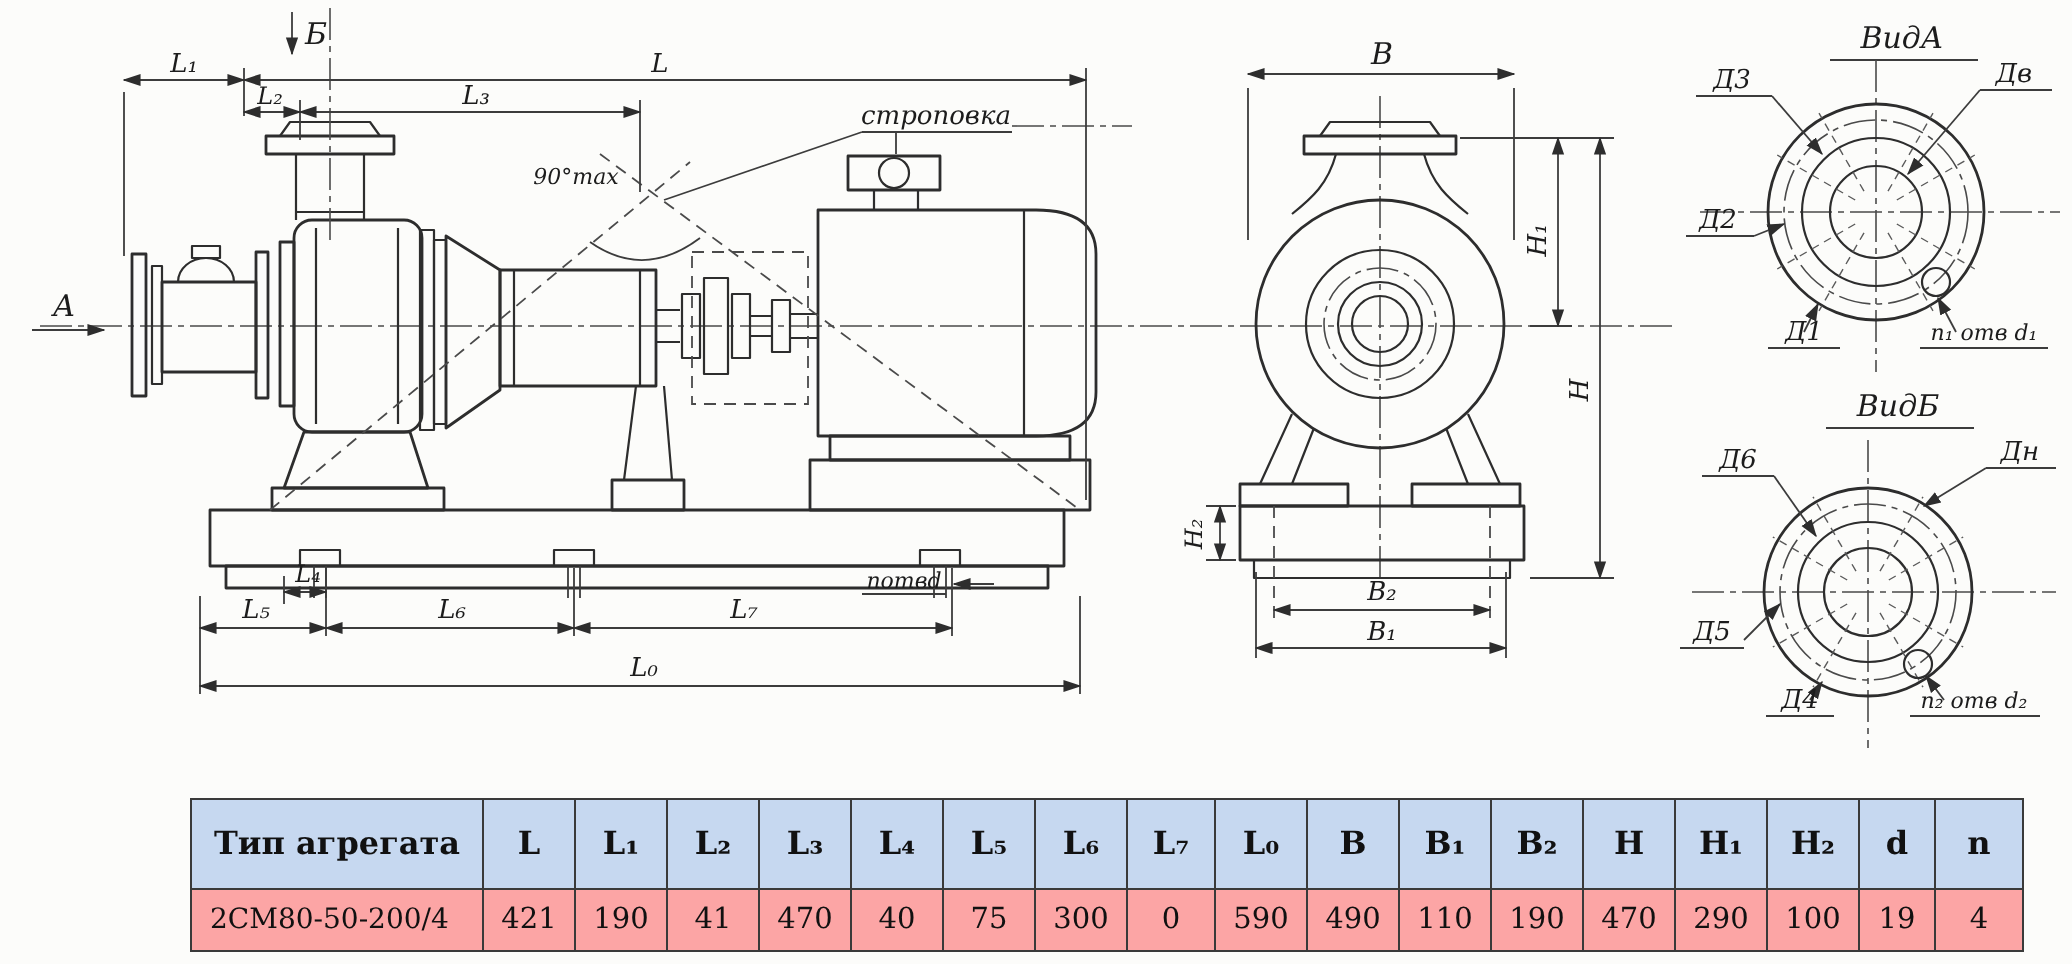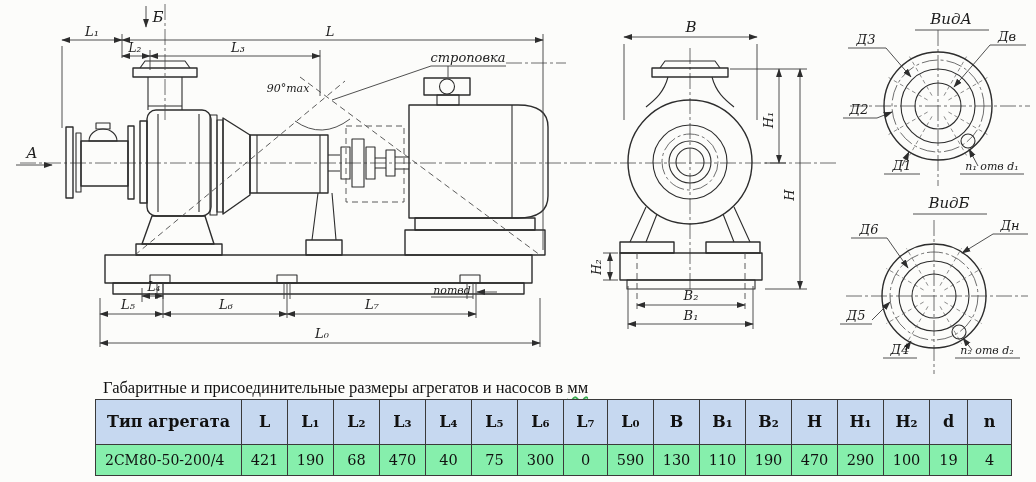--- a/index.html
+++ b/index.html
@@ -15,21 +15,21 @@
   svg text{fill:#1c1c1c;font-family:"DejaVu Serif",serif;font-style:italic;}
   .t13{font-size:13px;} .t15{font-size:15px;} .t11{font-size:11px;} .t12{font-size:12px;}
   .table-title{position:absolute;left:103px;top:378px;font-family:"Liberation Serif","DejaVu Serif",serif;
     font-size:16.5px;color:#111;white-space:nowrap;}
   .table-title .unit{text-decoration:underline;text-decoration-style:wavy;text-decoration-color:#3cb054;
     text-decoration-thickness:1.5px;text-underline-offset:3px;}
   table.dims{position:absolute;left:95px;top:399px;border-collapse:collapse;table-layout:fixed;width:916px;}
   table.dims td,table.dims th{border:1.6px solid #3a3a3a;padding:0;text-align:center;vertical-align:middle;
     font-family:"DejaVu Serif",serif;color:#111;overflow:hidden;}
   table.dims thead th{background:#c6d8f0;font-weight:bold;font-size:16px;height:44px;line-height:1.15;}
-  table.dims tbody td{background:#86efac;font-size:14.5px;height:30px;}
+  table.dims tbody td{background:#fca5a5;font-size:14.5px;height:30px;}
   table.dims tbody td.model{text-align:left;padding-left:9px;font-size:14px;}
 </style>
 </head>
 <body>
 
 <div class="page">
 
 <svg width="1036" height="396" viewBox="0 0 1036 396">
   <defs>
     <marker id="ar" viewBox="0 0 10 10" refX="9.2" refY="5" markerWidth="10" markerHeight="10" orient="auto-start-reverse">
@@ -247,21 +247,20 @@
           <path class="thin" d="M972 350 L963 338" marker-end="url(#ar)"></path>
     </g>
     <text class="t13" x="869" y="234" text-anchor="middle">Д6</text>
     <text class="t13" x="1010" y="230" text-anchor="middle">Дн</text>
     <text class="t13" x="856" y="320" text-anchor="middle">Д5</text>
     <text class="t13" x="900" y="354" text-anchor="middle">Д4</text>
     <text class="t11" x="987" y="354" text-anchor="middle">n₂ отв d₂</text>
   </g>
 </svg>
 
-<div class="table-title"><span>Габаритные и присоединительные размеры агрегатов и насосов в </span><span class="unit">мм</span></div>
 
 <table class="dims">
   <colgroup>
     <col style="width:146px">
         <col style="width:46px">
         <col style="width:46px">
         <col style="width:46px">
     <col style="width:46px">
         <col style="width:46px">
         <col style="width:46px">
@@ -297,28 +296,28 @@
       <th>H₂</th>
       <th>d</th>
       <th>n</th>
     </tr>
   </thead>
   <tbody>
     <tr>
       <td class="model">2СМ80-50-200/4</td>
       <td>421</td>
       <td>190</td>
-      <td>68</td>
+      <td>41</td>
       <td>470</td>
       <td>40</td>
       <td>75</td>
       <td>300</td>
       <td>0</td>
       <td>590</td>
-      <td>130</td>
+      <td>490</td>
       <td>110</td>
       <td>190</td>
       <td>470</td>
       <td>290</td>
       <td>100</td>
       <td>19</td>
       <td>4</td>
     </tr>
   </tbody>
 </table>

